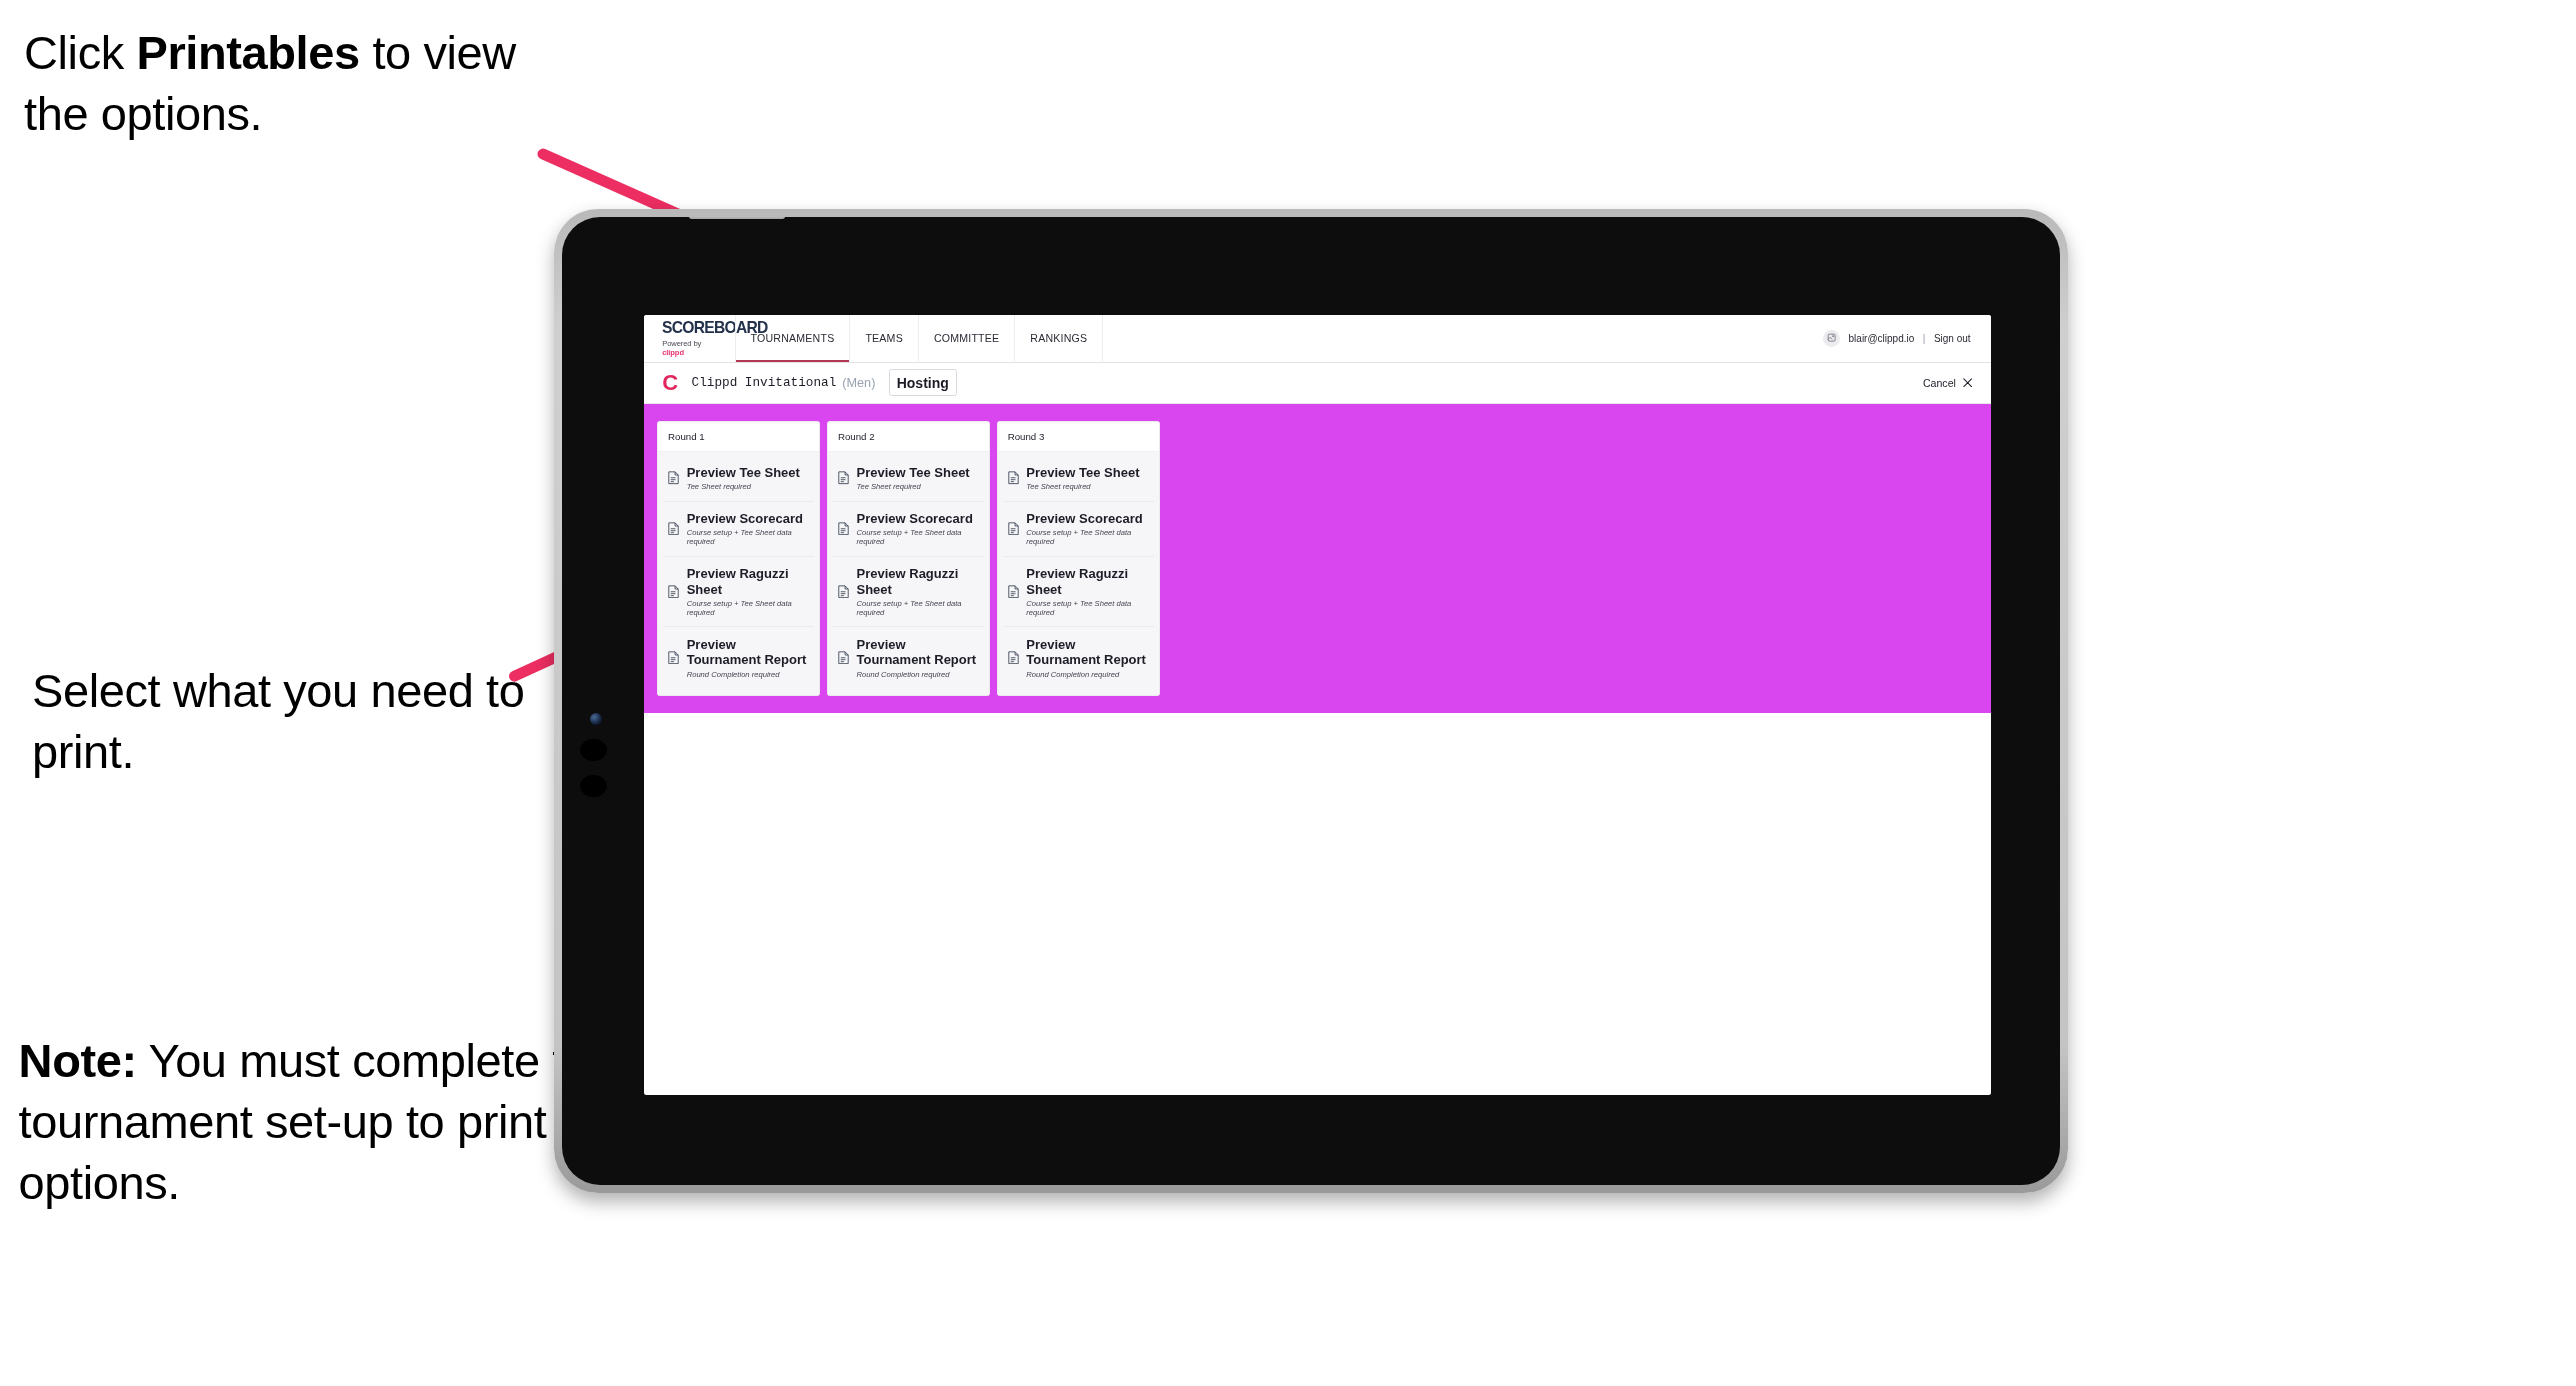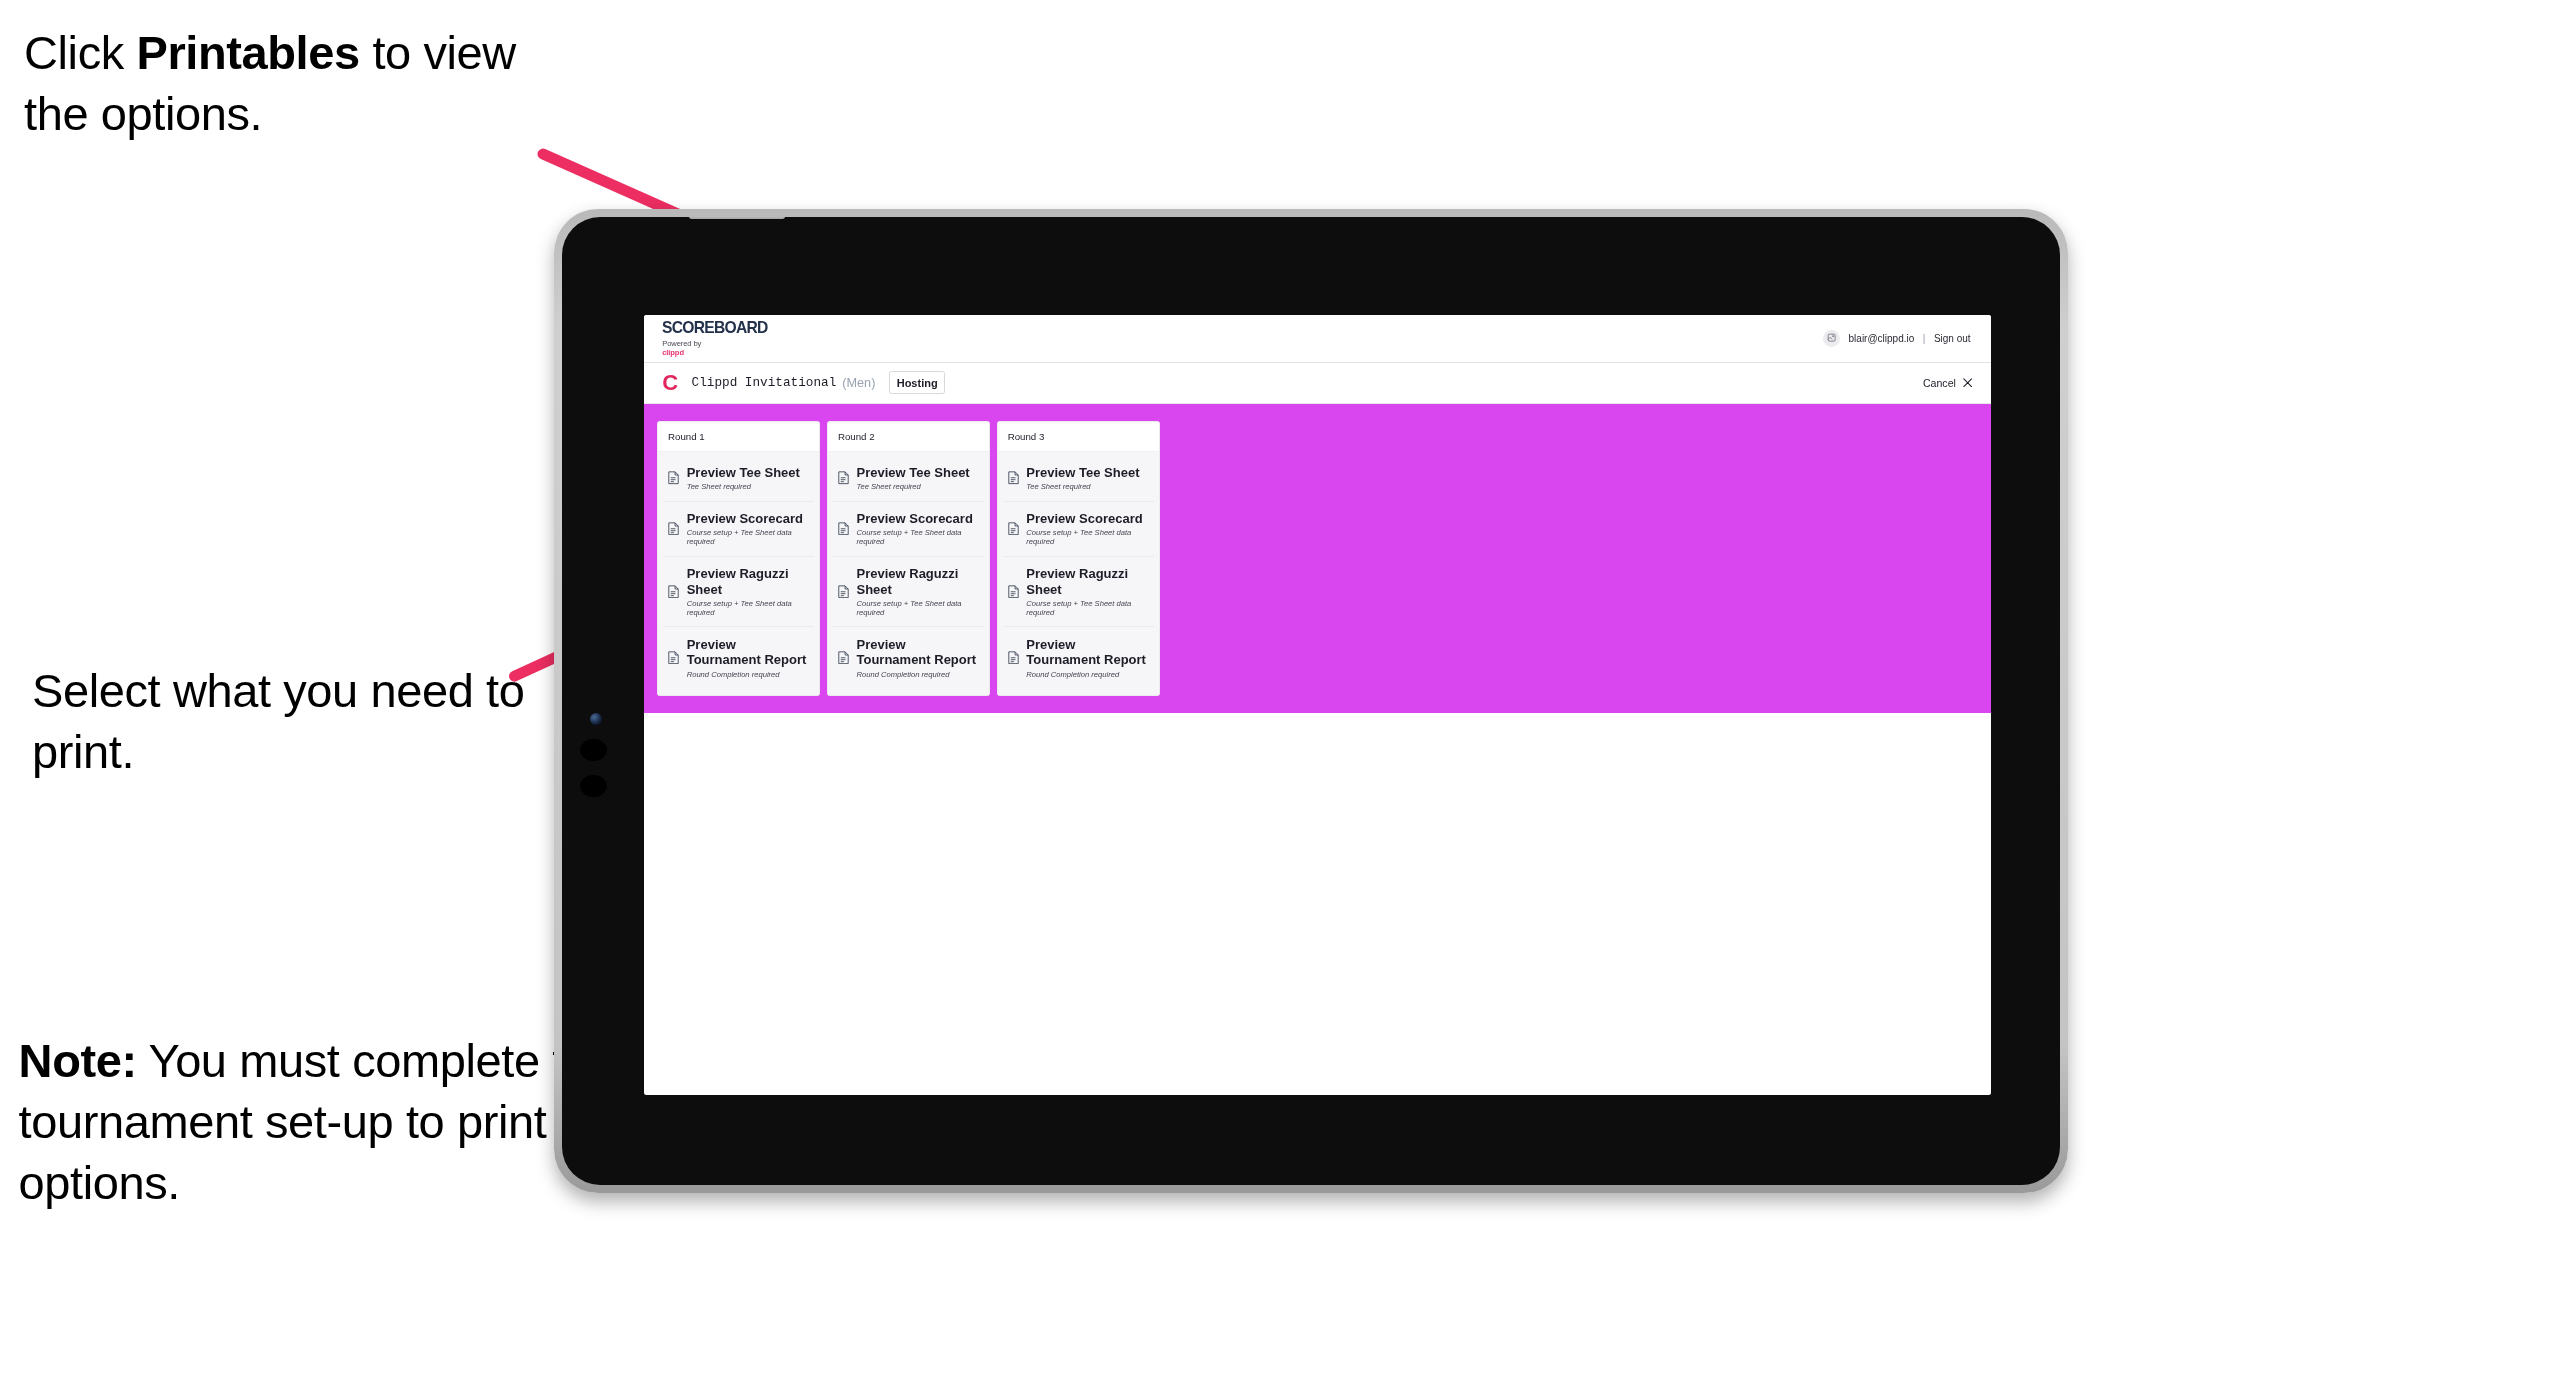--- a/index.html
+++ b/index.html
@@ -135,21 +135,21 @@
     display: flex; align-items: center; padding: 0 18.6px;
     border-bottom: 0.8px solid #e8e8ec;
   }
   #c-logo {
     font-size: 22px; font-weight: 800; color: #e0275e;
     line-height: 1; margin-right: 13.5px; font-family: "Liberation Sans", sans-serif;
   }
   #tour-name { font-size: 12.7px; color: #1d1d28; font-family: Liberation Mono, monospace; }
   #tour-gender { font-size: 12.7px; color: #9aa2b1; margin-left: 6px; }
   #hosting-badge {
-    margin-left: 13.5px; font-size: 11px; font-weight: 700; color: #1d1d28;
+    margin-left: 13.5px; font-size: 14px; font-weight: 700; color: #1d1d28;
     border: 0.8px solid #d8d8de; border-radius: 2.5px; padding: 4.2px 6.8px; background:#fff;
   }
   #cancel-btn {
     margin-left: auto; display: flex; align-items: center; gap: 6.8px;
     font-size: 10.6px; color: #1d1d28; cursor: pointer;
   }
 
   
   #subtabs {
     height: 37px; background: #2e3a4f;
@@ -225,20 +225,26 @@
       <div class="bezel-round-btn" id="bezel-btn-2"></div>
 
       <div id="screen">
 
         <div id="topbar">
           <div id="brand">
             <div id="brand-title">SCOREBOARD</div>
             <div id="brand-sub"><span>Powered by </span><span class="pink">clippd</span></div>
           </div>
 
+          <div id="mainnav">
+            <div class="nav-item active">TOURNAMENTS</div>
+            <div class="nav-item">TEAMS</div>
+            <div class="nav-item">COMMITTEE</div>
+            <div class="nav-item">RANKINGS</div>
+          </div>
 
           <div id="user-area">
             <div id="avatar">
               <svg width="9.3" height="9.3" viewBox="0 0 16 16" fill="none" stroke="#6b6b78" stroke-width="1.4">
                 <rect x="2" y="2" width="12" height="12" rx="2"></rect>
                 <path d="M2 11l3.5-3.5L9 11"></path>
                 <circle cx="10.5" cy="5.5" r="1.1"></circle>
               </svg>
             </div>
             <span id="user-email">blair@clippd.io</span>

